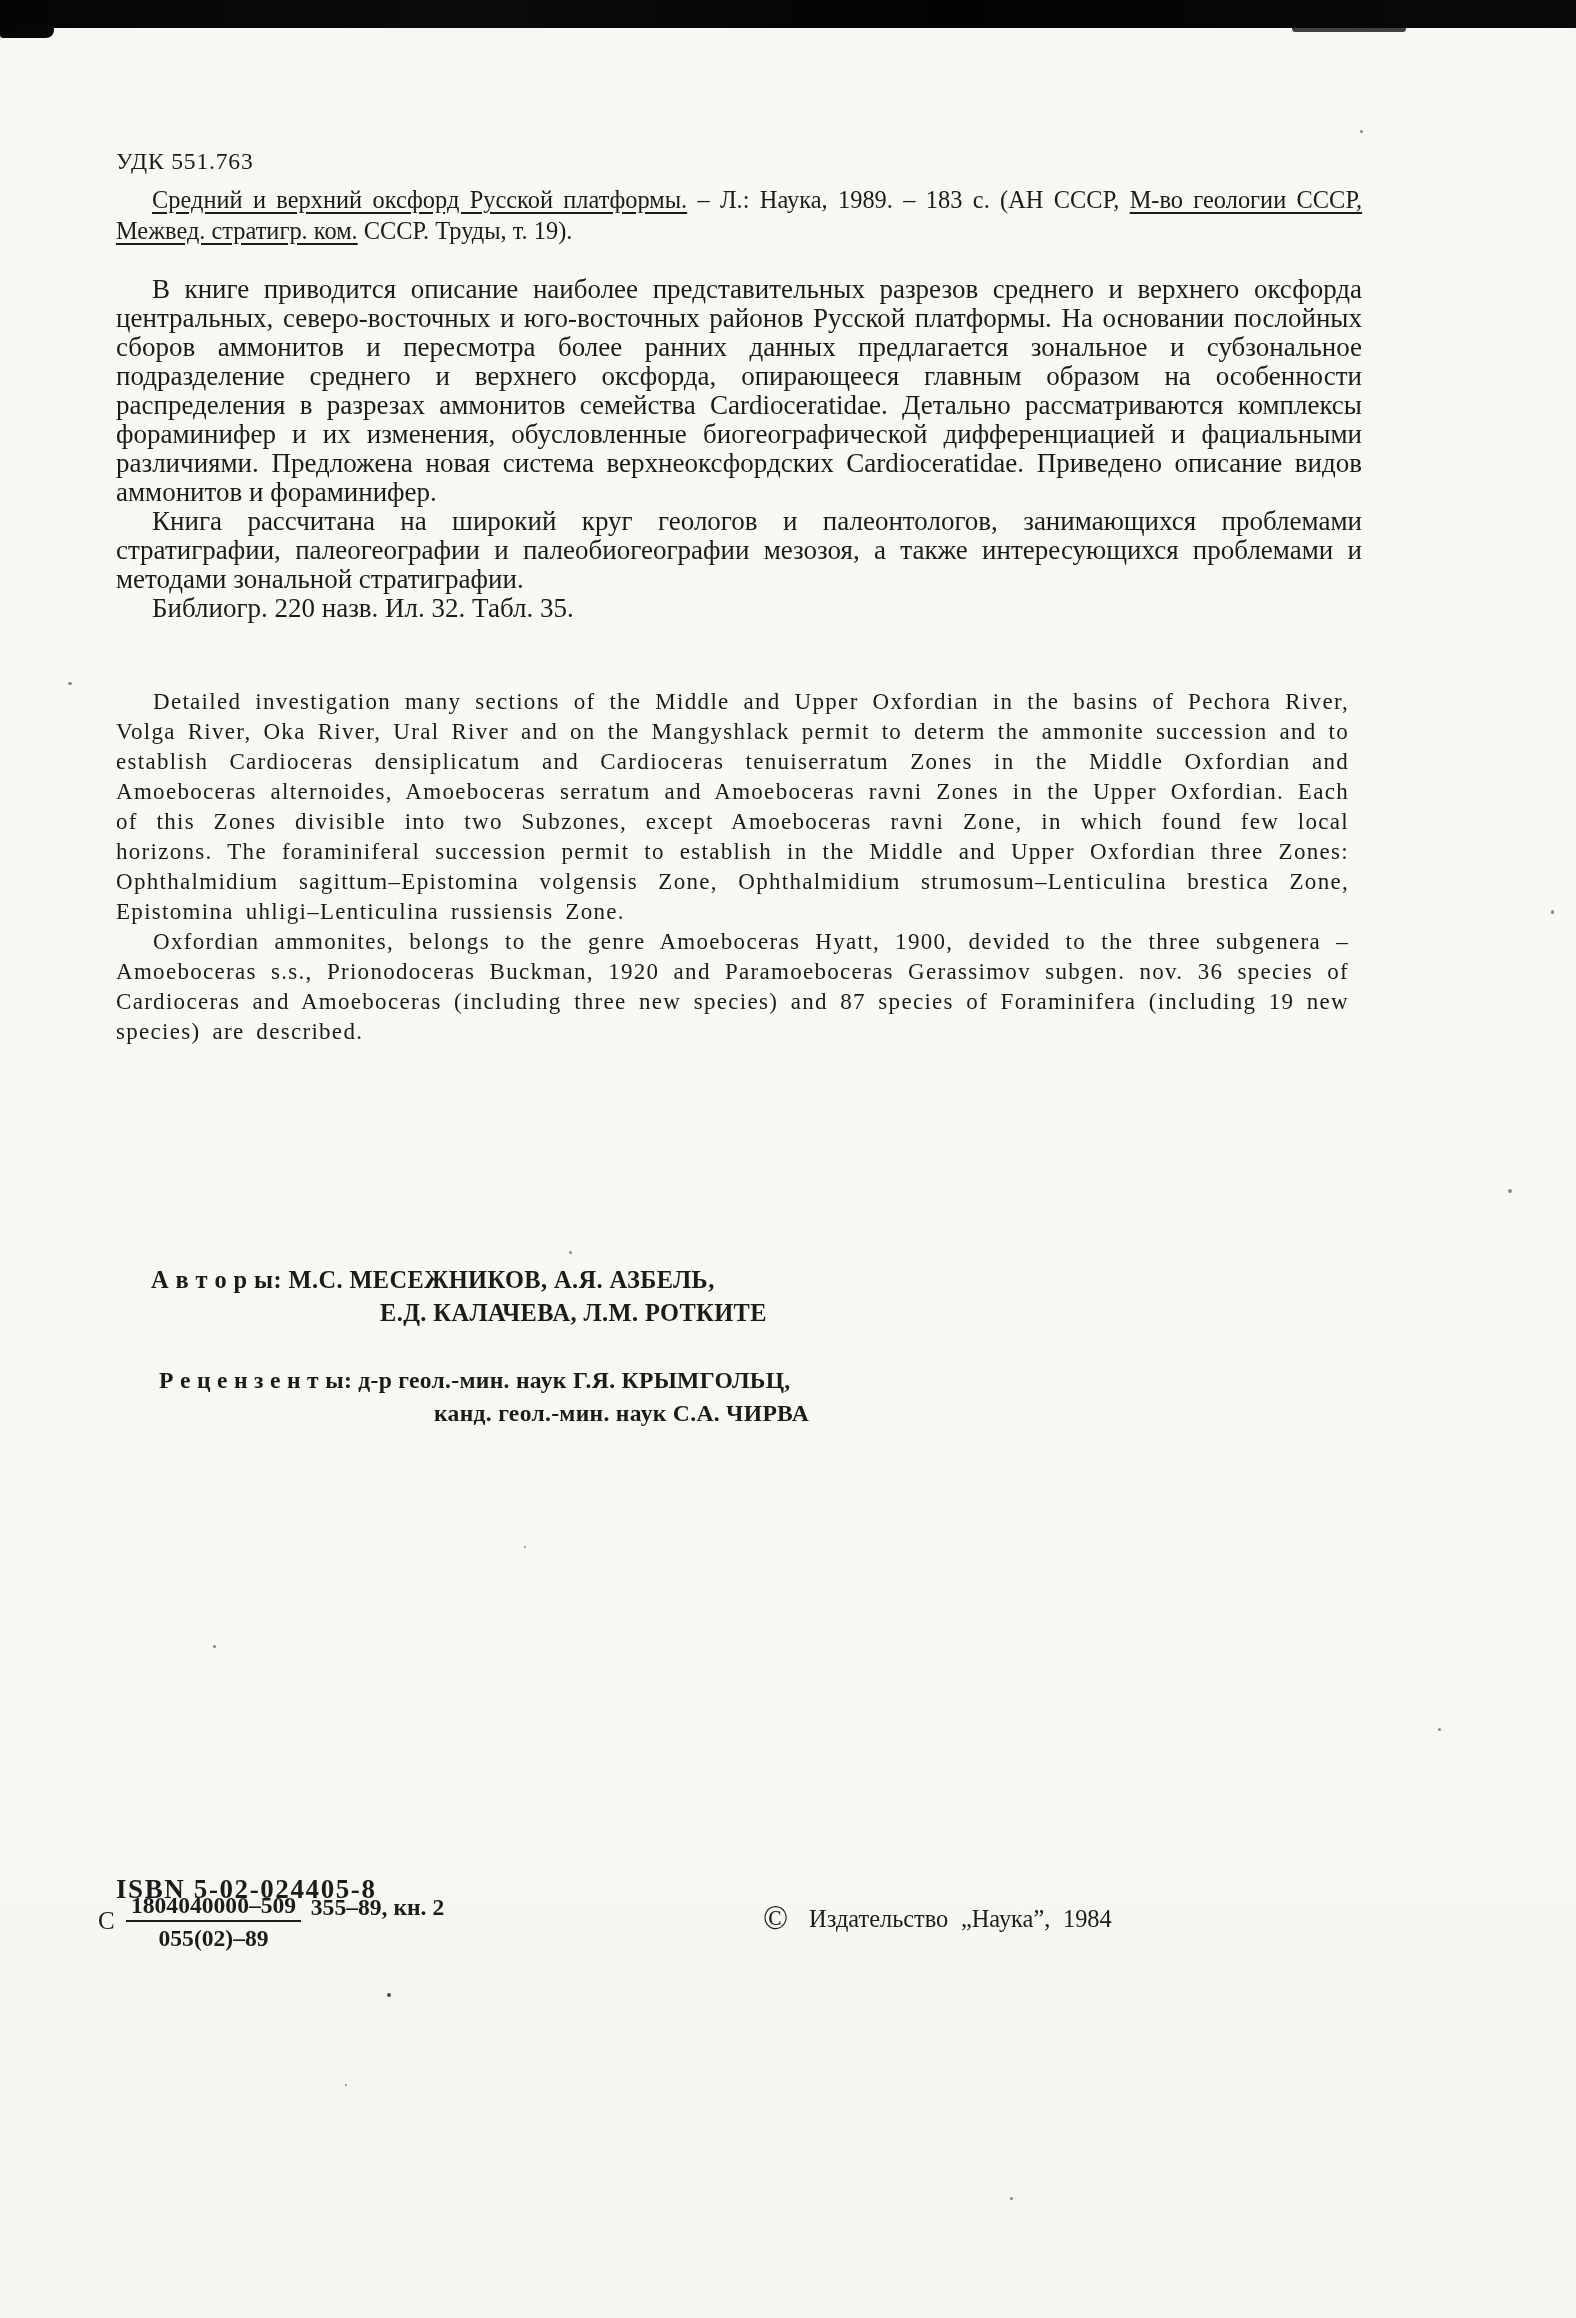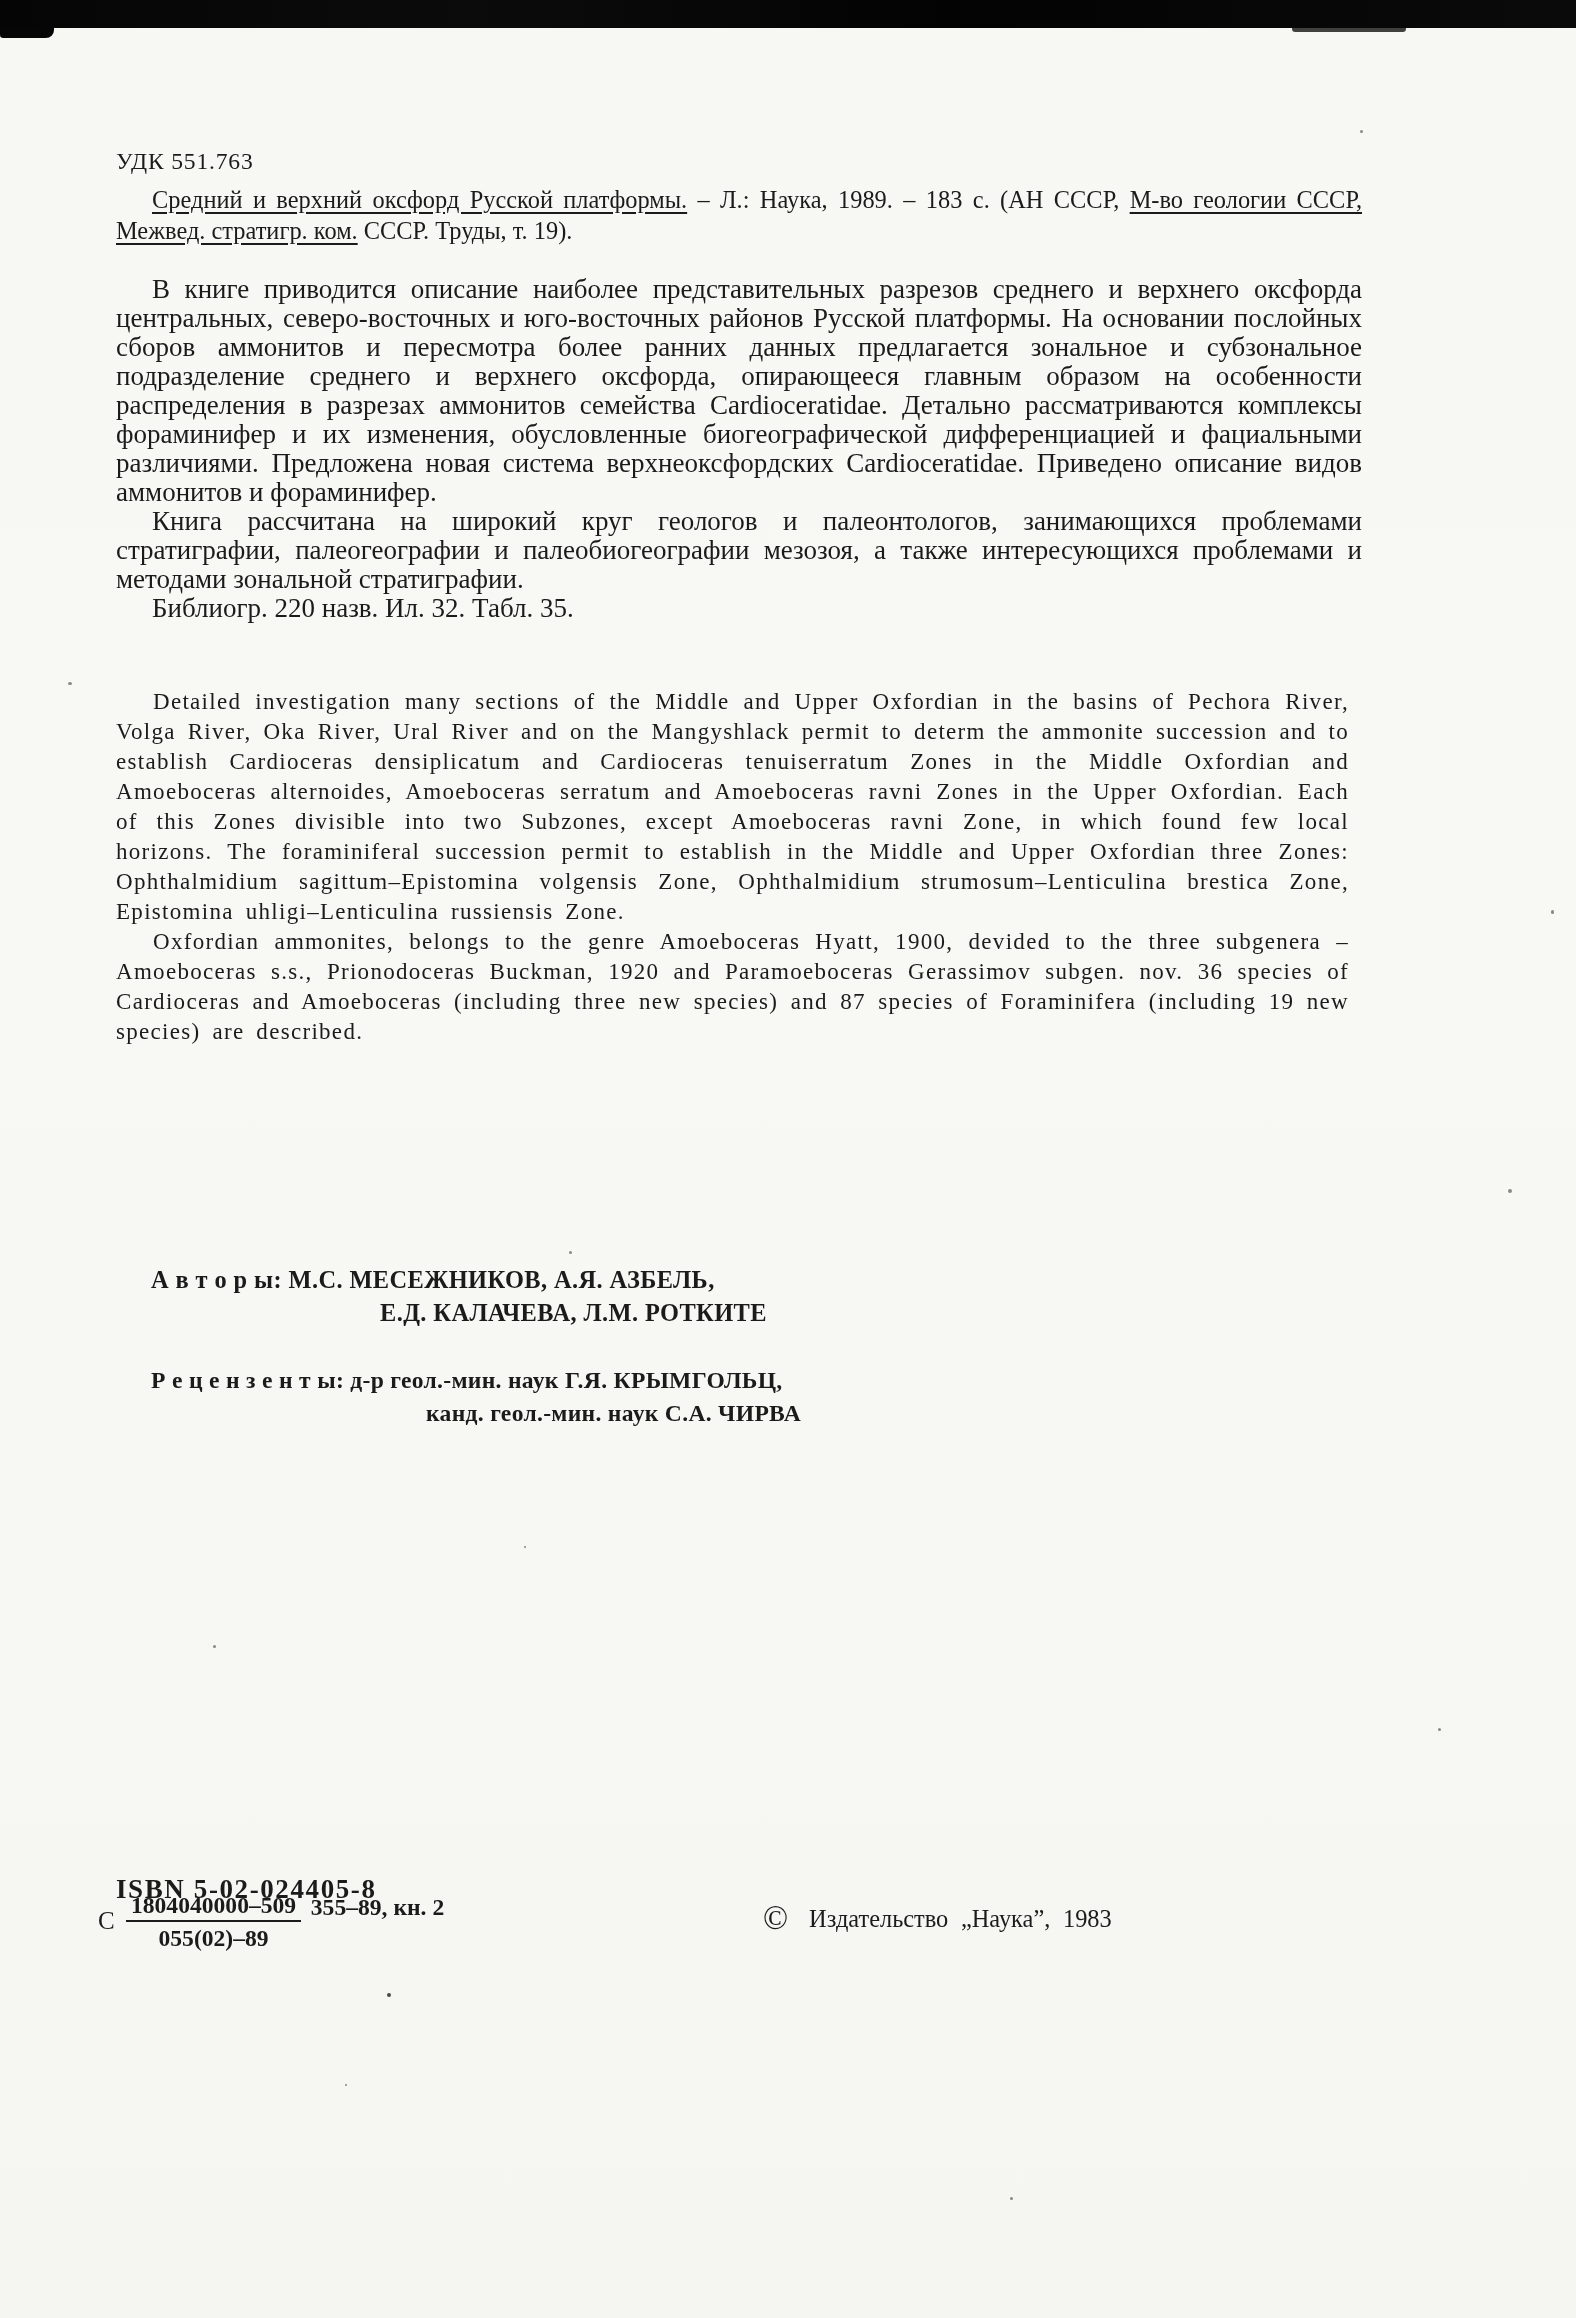--- a/index.html
+++ b/index.html
@@ -45,21 +45,21 @@
     font-size:23px; line-height:30px; text-align:justify;
     letter-spacing:1.3px; word-spacing:4.9px;
   }
   .abstract p { text-indent:37px; }
   .authors {
     position:absolute; left:151px; top:1263px;
     font-size:24.4px; line-height:33px; font-weight:bold; letter-spacing:0.4px;
   }
   .authors .line2 { padding-left:229px; }
   .reviewers {
-    position:absolute; left:151px; top:1364px;
+    position:absolute; left:159px; top:1364px;
     font-size:23.6px; line-height:33px; font-weight:bold; letter-spacing:0.3px;
   }
   .reviewers .line2 { padding-left:275px; }
   .imprint {
     position:absolute; left:98px; top:1892px;
     display:flex; align-items:center; font-size:23.6px;
   }
   .imprint .c-letter { font-size:25px; margin-right:11.4px; align-self:center; }
   .frac { display:inline-flex; flex-direction:column; text-align:center; font-weight:bold; }
   .frac .num { border-bottom:2.4px solid #1b1b1b; padding:0 4.9px 2.4px 4.9px; line-height:26px; }
@@ -123,21 +123,21 @@
     <span class="c-letter">С</span>
     <span class="frac">
       <span class="num">1804040000–509</span>
       <span class="den">055(02)–89</span>
     </span>
     <span class="code">355–89, кн. 2</span>
   </div>
 
   <div class="publisher">
     <span class="copy">©</span>
-    <span>Издательство „Наука”, 1983</span>
+    <span>Издательство „Наука”, 1984</span>
   </div>
 
   <div class="isbn">ISBN 5-02-024405-8</div>
 
   <div class="speck s1"></div>
   <div class="speck s2"></div>
   <div class="speck s3"></div>
   <div class="speck s4"></div>
   <div class="speck s5"></div>
   <div class="speck s6"></div>

